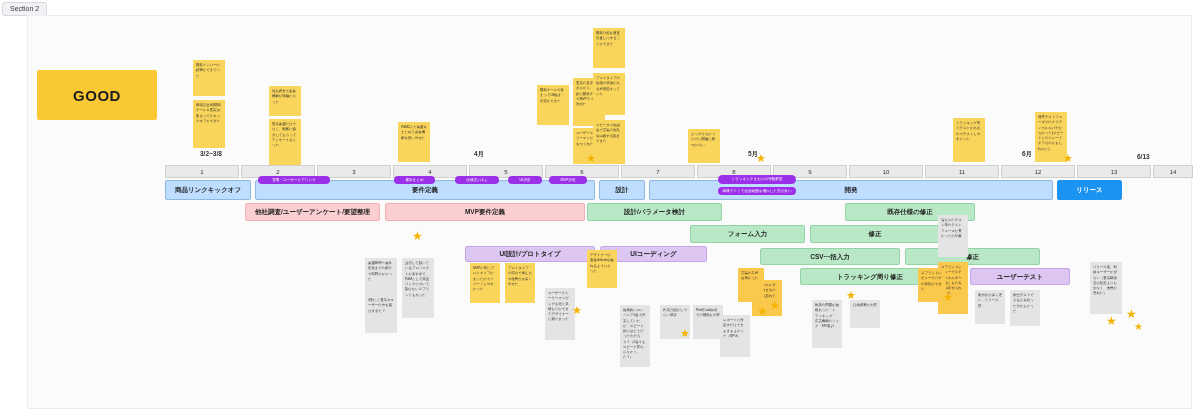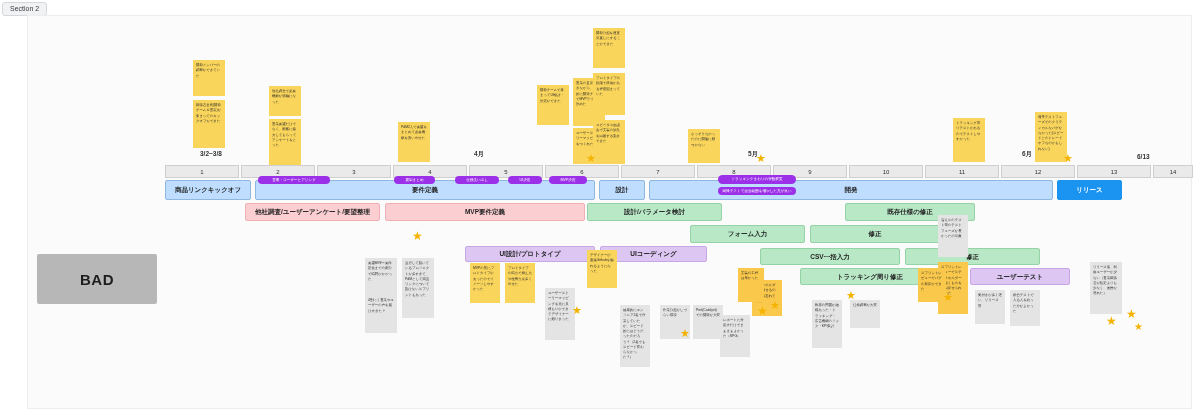--- a/index.html
+++ b/index.html
@@ -89,21 +89,21 @@
 </style>
 </head>
 <body>
 
 <div id="board">
 
   <div class="section-tab">Section 2</div>
 
   <div class="frame"></div>
 
-  <div class="bigbox bad">BAD</div>
+  <div class="bigbox good">GOOD</div>
 
   <div id="dates-layer">
       <div class="datecap" style="left: 200px; top: 150px;">3/2~3/8</div>
       <div class="datecap" style="left: 474px; top: 150px;">4月</div>
       <div class="datecap" style="left: 748px; top: 150px;">5月</div>
       <div class="datecap" style="left: 1022px; top: 150px;">6月</div>
       <div class="datecap" style="left: 1137px; top: 153px;">6/13</div>
     </div>
   <div id="weeks-layer">
       <div class="wk" style="left: 165px; width: 74px;">1</div>

